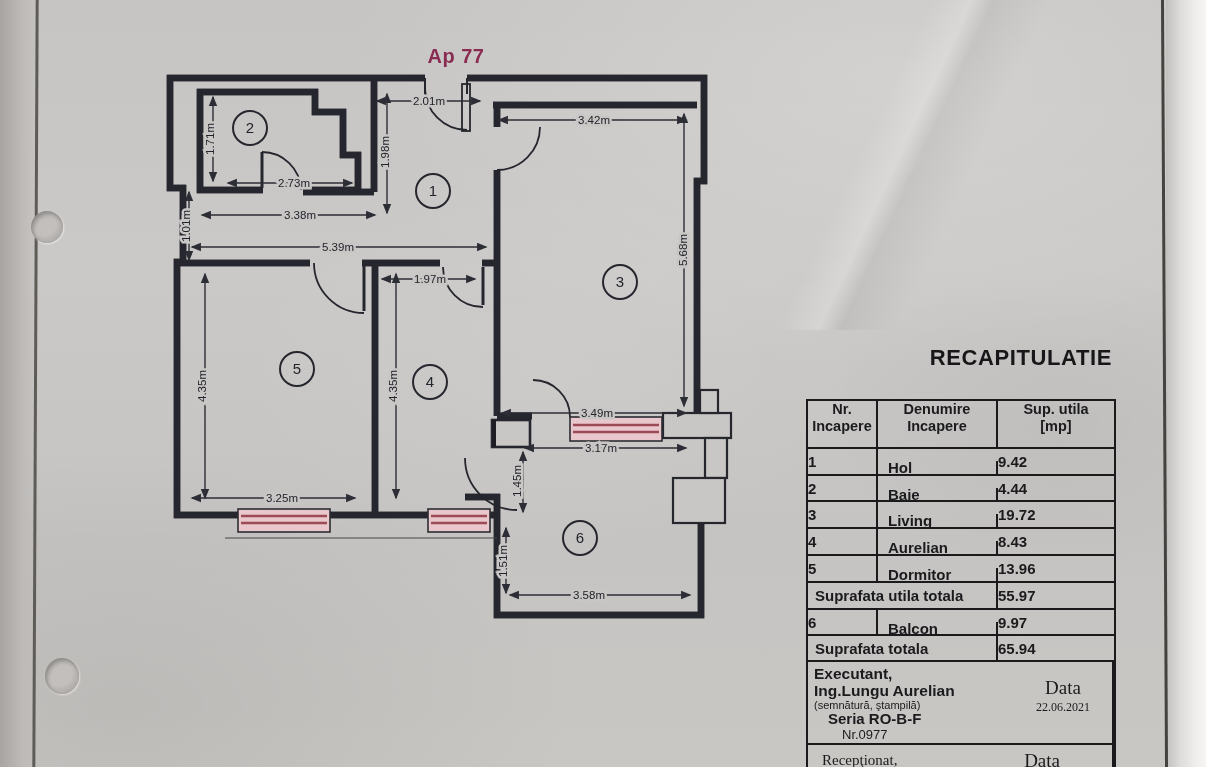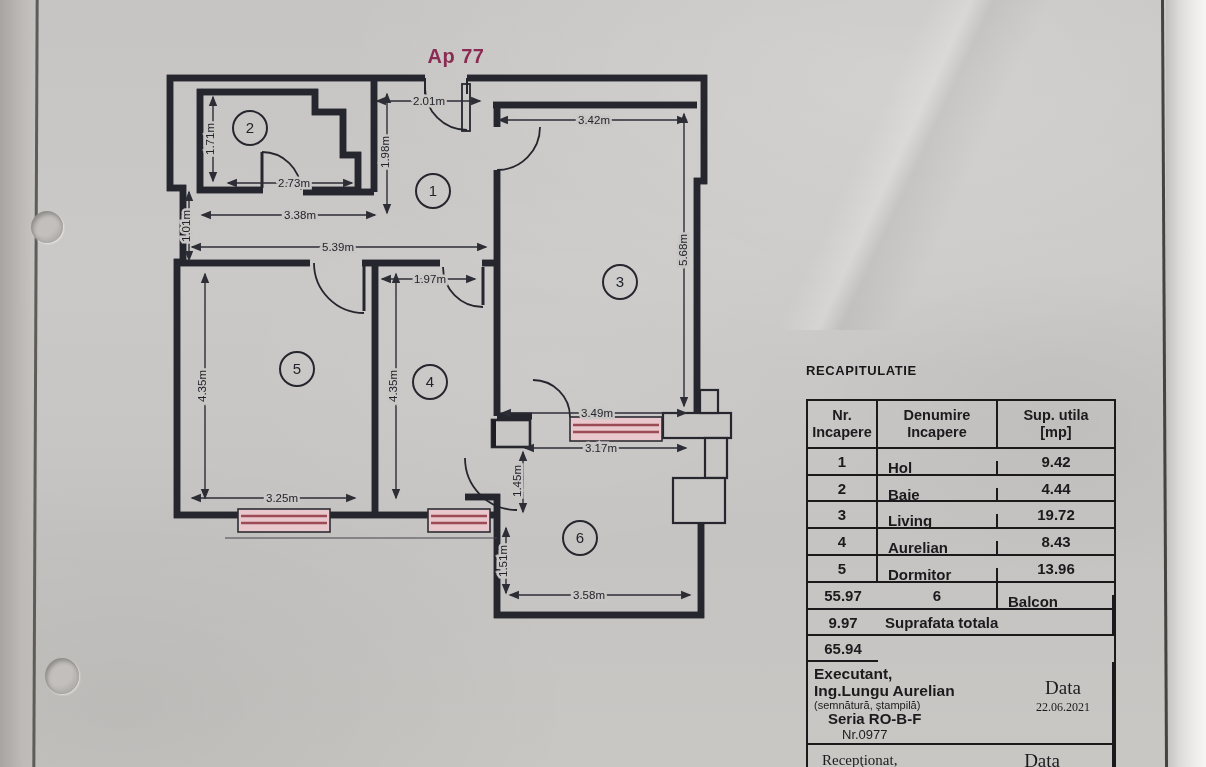--- a/index.html
+++ b/index.html
@@ -39,28 +39,28 @@
   .pier-edge{stroke:#1d1d23;stroke-width:4;}
   .dim-line{stroke:#2d2d36;stroke-width:1.4;fill:none;
     marker-start:url(#ah);marker-end:url(#ah);}
   .sill{stroke:#44444c;stroke-width:1;fill:none;}
   text.dim{font:11.5px "Liberation Sans",sans-serif;fill:#22242b;text-anchor:middle;
     paint-order:stroke;stroke:#c9c7c5;stroke-width:5px;}
   .roomc{fill:none;stroke:#26262e;stroke-width:2;}
   text.roomnum{font:15px "Liberation Sans",sans-serif;fill:#22242b;text-anchor:middle;}
   text.ap-title{font:700 20px "Liberation Sans",sans-serif;fill:#8a2b52;text-anchor:middle;letter-spacing:.5px;}
 
-  .recap-title{position:absolute;left:806px;top:363px;width:306px;text-align:left;
-    font-weight:700;font-size:13px;letter-spacing:.6px;color:#17171a;}
+  .recap-title{position:absolute;left:806px;top:345px;width:306px;text-align:right;
+    font-weight:700;font-size:22px;letter-spacing:.6px;color:#17171a;}
   .tbl{position:absolute;left:806px;top:399px;width:306px;border:2.2px solid #1a1a1c;
     display:grid;grid-template-columns:70px 120px 1fr;
     grid-template-rows:48px 27px 26px 27px 27px 27px 27px 26px 26px 83px 45px;
     color:#1b1b1e;}
   .c{border-right:2px solid #1a1a1c;border-bottom:2px solid #1a1a1c;
-    display:flex;align-items:center;justify-content:center;
+    display:flex;align-items:center;
     font-weight:700;font-size:15px;}
   .c.hd{flex-direction:column;line-height:1.15;font-size:14.5px;}
   .c.name{justify-content:flex-start;padding-left:10px;margin-top:12px;}
   .c.last{border-right:none;}
   .c.span2{grid-column:span 2;justify-content:flex-start;padding-left:7px;}
   .c.span3{grid-column:1 / -1;}
   .exe{align-items:flex-start;justify-content:flex-start;}
   .exe .lines{padding:3px 0 0 6px;line-height:1.12;white-space:nowrap;}
   .exe .role,.exe .ename{font-size:15.5px;font-weight:700;}
   .exe .note{font-size:11px;font-weight:400;margin-top:-1px;}
@@ -237,20 +237,21 @@
     <div class="c last">19.72</div>
 
     <div class="c">4</div>
     <div class="c name">Aurelian</div>
     <div class="c last">8.43</div>
 
     <div class="c">5</div>
     <div class="c name">Dormitor</div>
     <div class="c last">13.96</div>
 
+    <div class="c span2">Suprafata utila totala</div>
     <div class="c last">55.97</div>
 
     <div class="c">6</div>
     <div class="c name">Balcon</div>
     <div class="c last">9.97</div>
 
     <div class="c span2">Suprafata totala</div>
     <div class="c last">65.94</div>
 
     <div class="c span3 exe">

